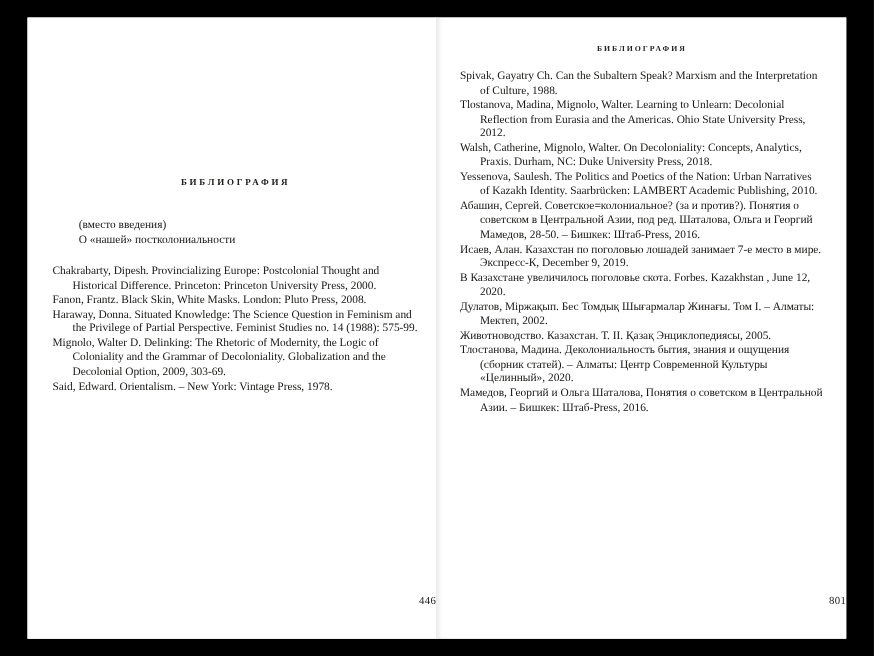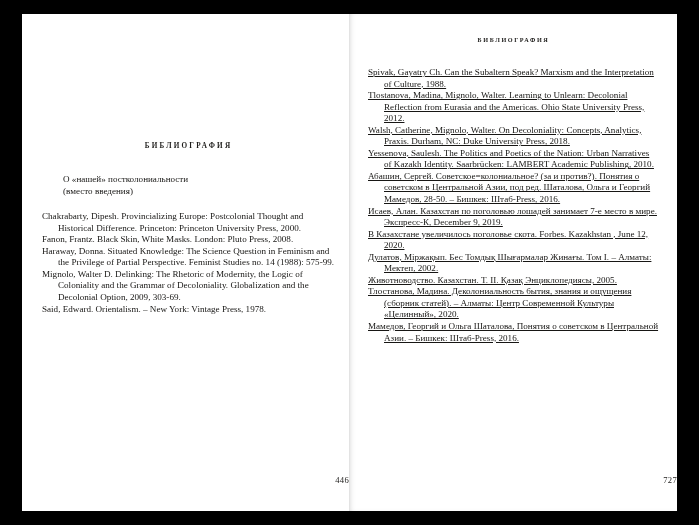--- a/index.html
+++ b/index.html
@@ -67,23 +67,22 @@
     font-size: 9.1px;
     line-height: 11.6px;
     color: #171614;
   }
 
   .entries {
     margin-top: 14px;
     color: #171614;
   }
   .entries-right {
-    margin-top: 24px;
+    margin-top: 12px;
     color: #171614;
-    text-decoration: underline;
   }
 
   .entry {
     font-size: 9.1px;
     line-height: 11.55px;
     text-indent: -16px;
     padding-left: 16px;
     margin: 0 0 0 0;
     color: #171614;
   }
@@ -102,22 +101,22 @@
 </style>
 </head>
 <body>
 
 <div class="spread">
 
   <div class="page page-left">
     <div class="section-title">БИБЛИОГРАФИЯ</div>
 
     <div class="subhead">
+      <div>(вместо введения)</div>
       <div>О «нашей» постколониальности</div>
-      <div>(вместо введения)</div>
     </div>
 
     <div class="entries">
       <p class="entry">Chakrabarty, Dipesh. Provincializing Europe: Postcolonial Thought and Historical Difference. Princeton: Princeton University Press, 2000.</p>
       <p class="entry">Fanon, Frantz. Black Skin, White Masks. London: Pluto Press, 2008.</p>
       <p class="entry">Haraway, Donna. Situated Knowledge: The Science Question in Feminism and the Privilege of Partial Perspective. Feminist Studies no. 14 (1988): 575-99.</p>
       <p class="entry">Mignolo, Walter D. Delinking: The Rhetoric of Modernity, the Logic of Coloniality and the Grammar of Decoloniality. Globalization and the Decolonial Option, 2009, 303-69.</p>
       <p class="entry">Said, Edward. Orientalism. – New York: Vintage Press, 1978.</p>
     </div>
 
@@ -134,16 +133,16 @@
       <p class="entry">Yessenova, Saulesh. The Politics and Poetics of the Nation: Urban Narratives of Kazakh Identity. Saarbrücken: LAMBERT Academic Publishing, 2010.</p>
       <p class="entry">Абашин, Сергей. Советское=колониальное? (за и против?). Понятия о советском в Центральной Азии, под ред. Шаталова, Ольга и Георгий Мамедов, 28-50. – Бишкек: Штаб-Press, 2016.</p>
       <p class="entry">Исаев, Алан. Казахстан по поголовью лошадей занимает 7-е место в мире. Экспресс-К, December 9, 2019.</p>
       <p class="entry">В Казахстане увеличилось поголовье скота. Forbes. Kazakhstan , June 12, 2020.</p>
       <p class="entry">Дулатов, Міржақып. Бес Томдық Шығармалар Жинағы. Том I. – Алматы: Мектеп, 2002.</p>
       <p class="entry">Животноводство. Казахстан. Т. II. Қазақ Энциклопедиясы, 2005.</p>
       <p class="entry">Тлостанова, Мадина. Деколониальность бытия, знания и ощущения (сборник статей). – Алматы: Центр Современной Культуры «Целинный», 2020.</p>
       <p class="entry">Мамедов, Георгий и Ольга Шаталова, Понятия о советском в Центральной Азии. – Бишкек: Штаб-Press, 2016.</p>
     </div>
 
-    <div class="folio">727</div>
+    <div class="folio">801</div>
   </div>
 
 </div>
 
 </body></html>

